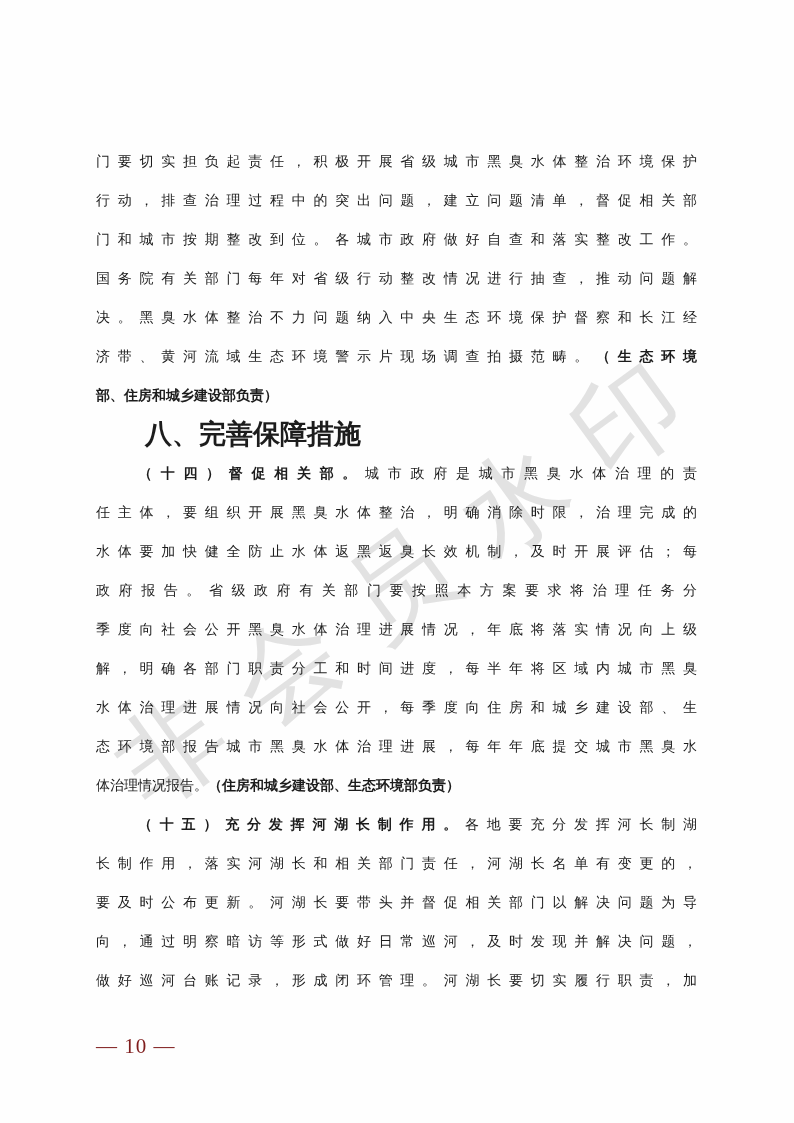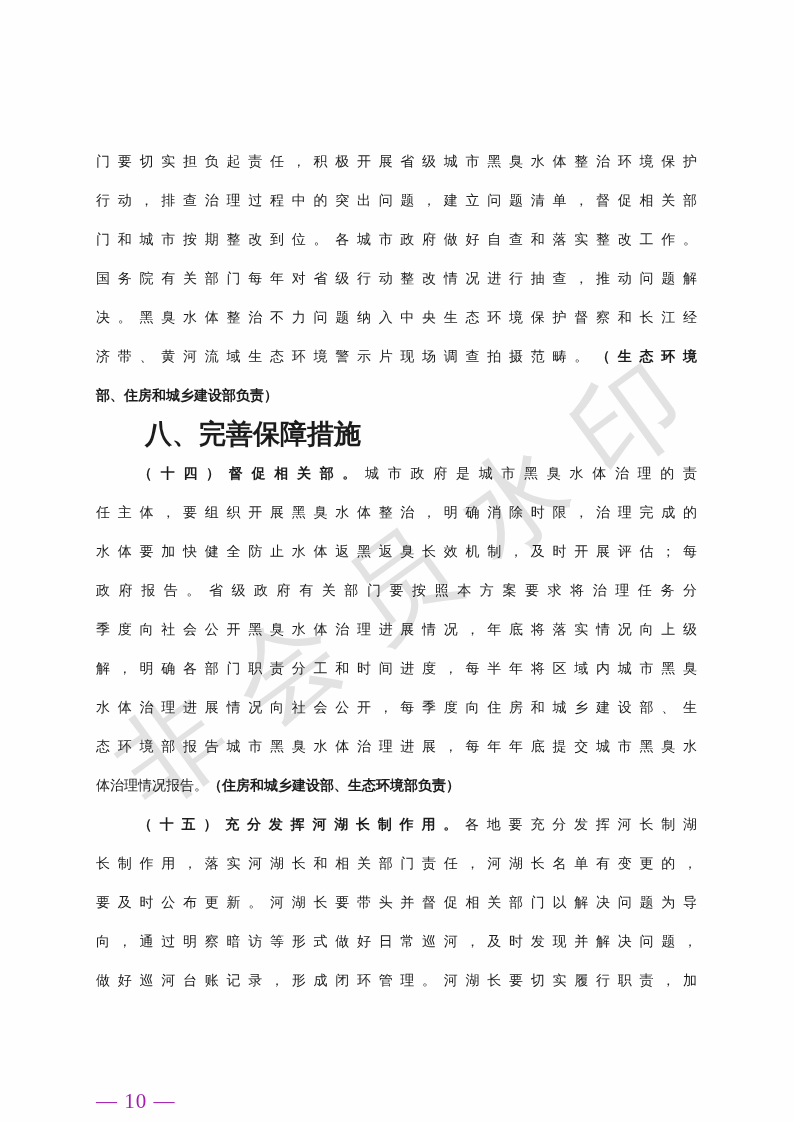--- a/index.html
+++ b/index.html
@@ -54,26 +54,26 @@
   }
   .hei{
     font-family:"Liberation Sans","DejaVu Sans",sans-serif;
     font-weight:bold;
   }
   .kai{
     font-weight:bold;
   }
   .footer{
     position:absolute;
-    left:96px;top:1086px;
+    left:96px;top:1031px;
     z-index:1;
     font-size:21px;
     line-height:30px;
     letter-spacing:1px;
-    color:#a21caf;
+    color:#7f1d1d;
   }
 </style>
 </head>
 <body>
 
 <div class="page">
 
   <div class="watermark">非会员水印</div>
 
   <main class="content">

